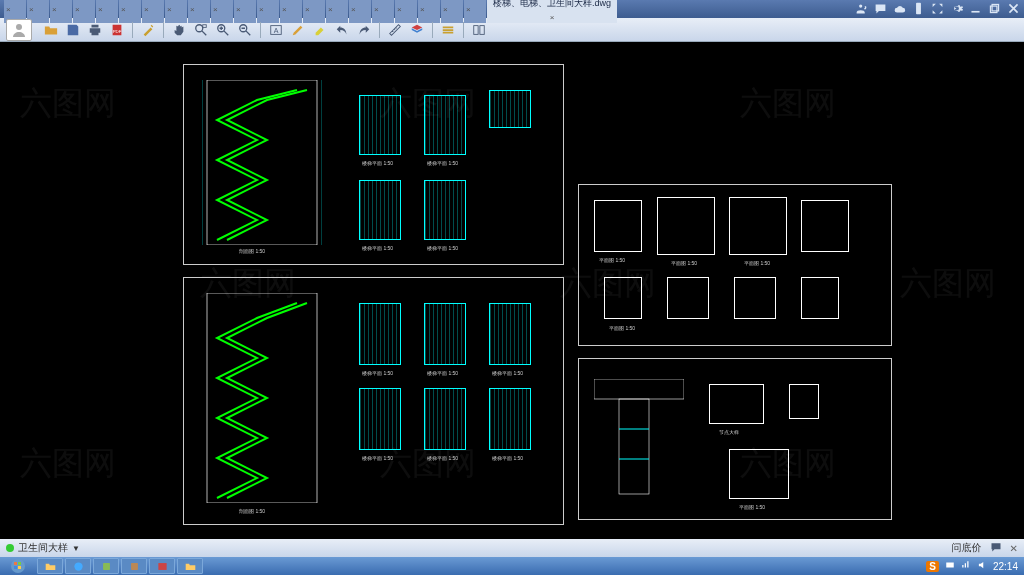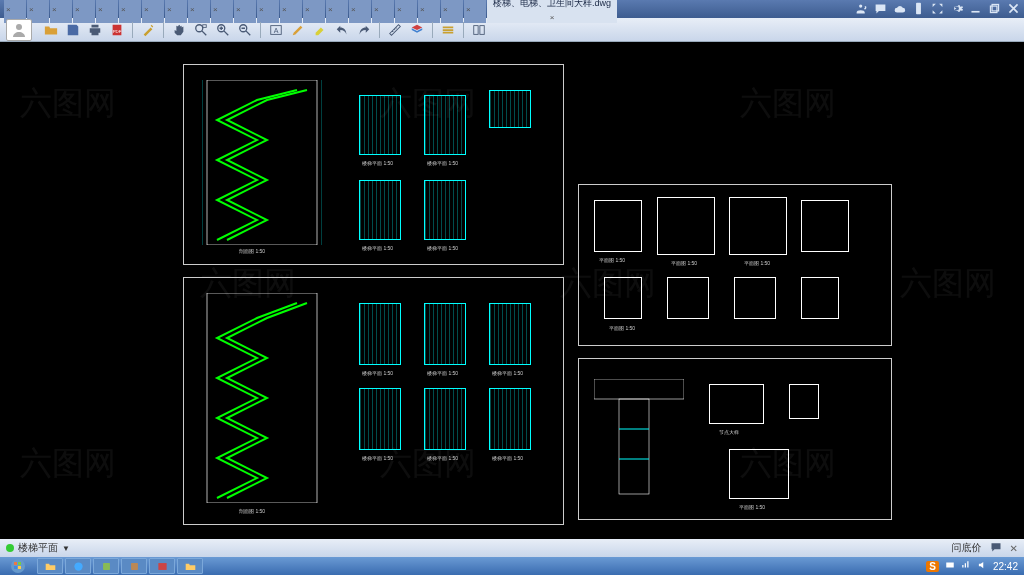--- a/index.html
+++ b/index.html
@@ -342,21 +342,21 @@
     <div class="room" style="left:210px;top:25px;width:30px;height:35px"></div>
     <div class="room" style="left:150px;top:90px;width:60px;height:50px"></div>
     <div class="caption" style="left:140px;top:70px">节点大样</div>
     <div class="caption" style="left:160px;top:145px">平面图 1:50</div>
   </div>
 </div>
 
 <div class="statusbar">
   <div class="status-left">
     <span class="dot-g"></span>
-    <span>楼梯平面</span>
+    <span>卫生间大样</span>
     <span style="font-size:8px">▼</span>
   </div>
   <div class="status-right" style="display:flex;gap:8px;align-items:center">
     <span>问底价</span>
     <span><svg width="12" height="12" viewBox="0 0 16 16">
           <path fill="#4a5a75" d="M2 3h12v8H6l-3 3V11H2z"></path>
         </svg></span>
     <span style="color:#666">✕</span>
   </div>
 </div>
@@ -406,15 +406,15 @@
     <span style="background:#e70;padding:0 3px;border-radius:2px;font-weight:bold">S</span>
     <span><svg viewBox="0 0 16 16">
           <rect x="2" y="4" width="12" height="8"></rect>
         </svg></span>
     <span><svg viewBox="0 0 16 16">
           <path d="M2 12h2V8H2zm4 0h2V5H6zm4 0h2V2h-2z"></path>
         </svg></span>
     <span><svg viewBox="0 0 16 16">
           <path d="M3 6h3l4-3v10l-4-3H3z"></path>
         </svg></span>
-    <span>22:42</span>
+    <span>22:14</span>
   </div>
 </div>
 
 </body></html>

